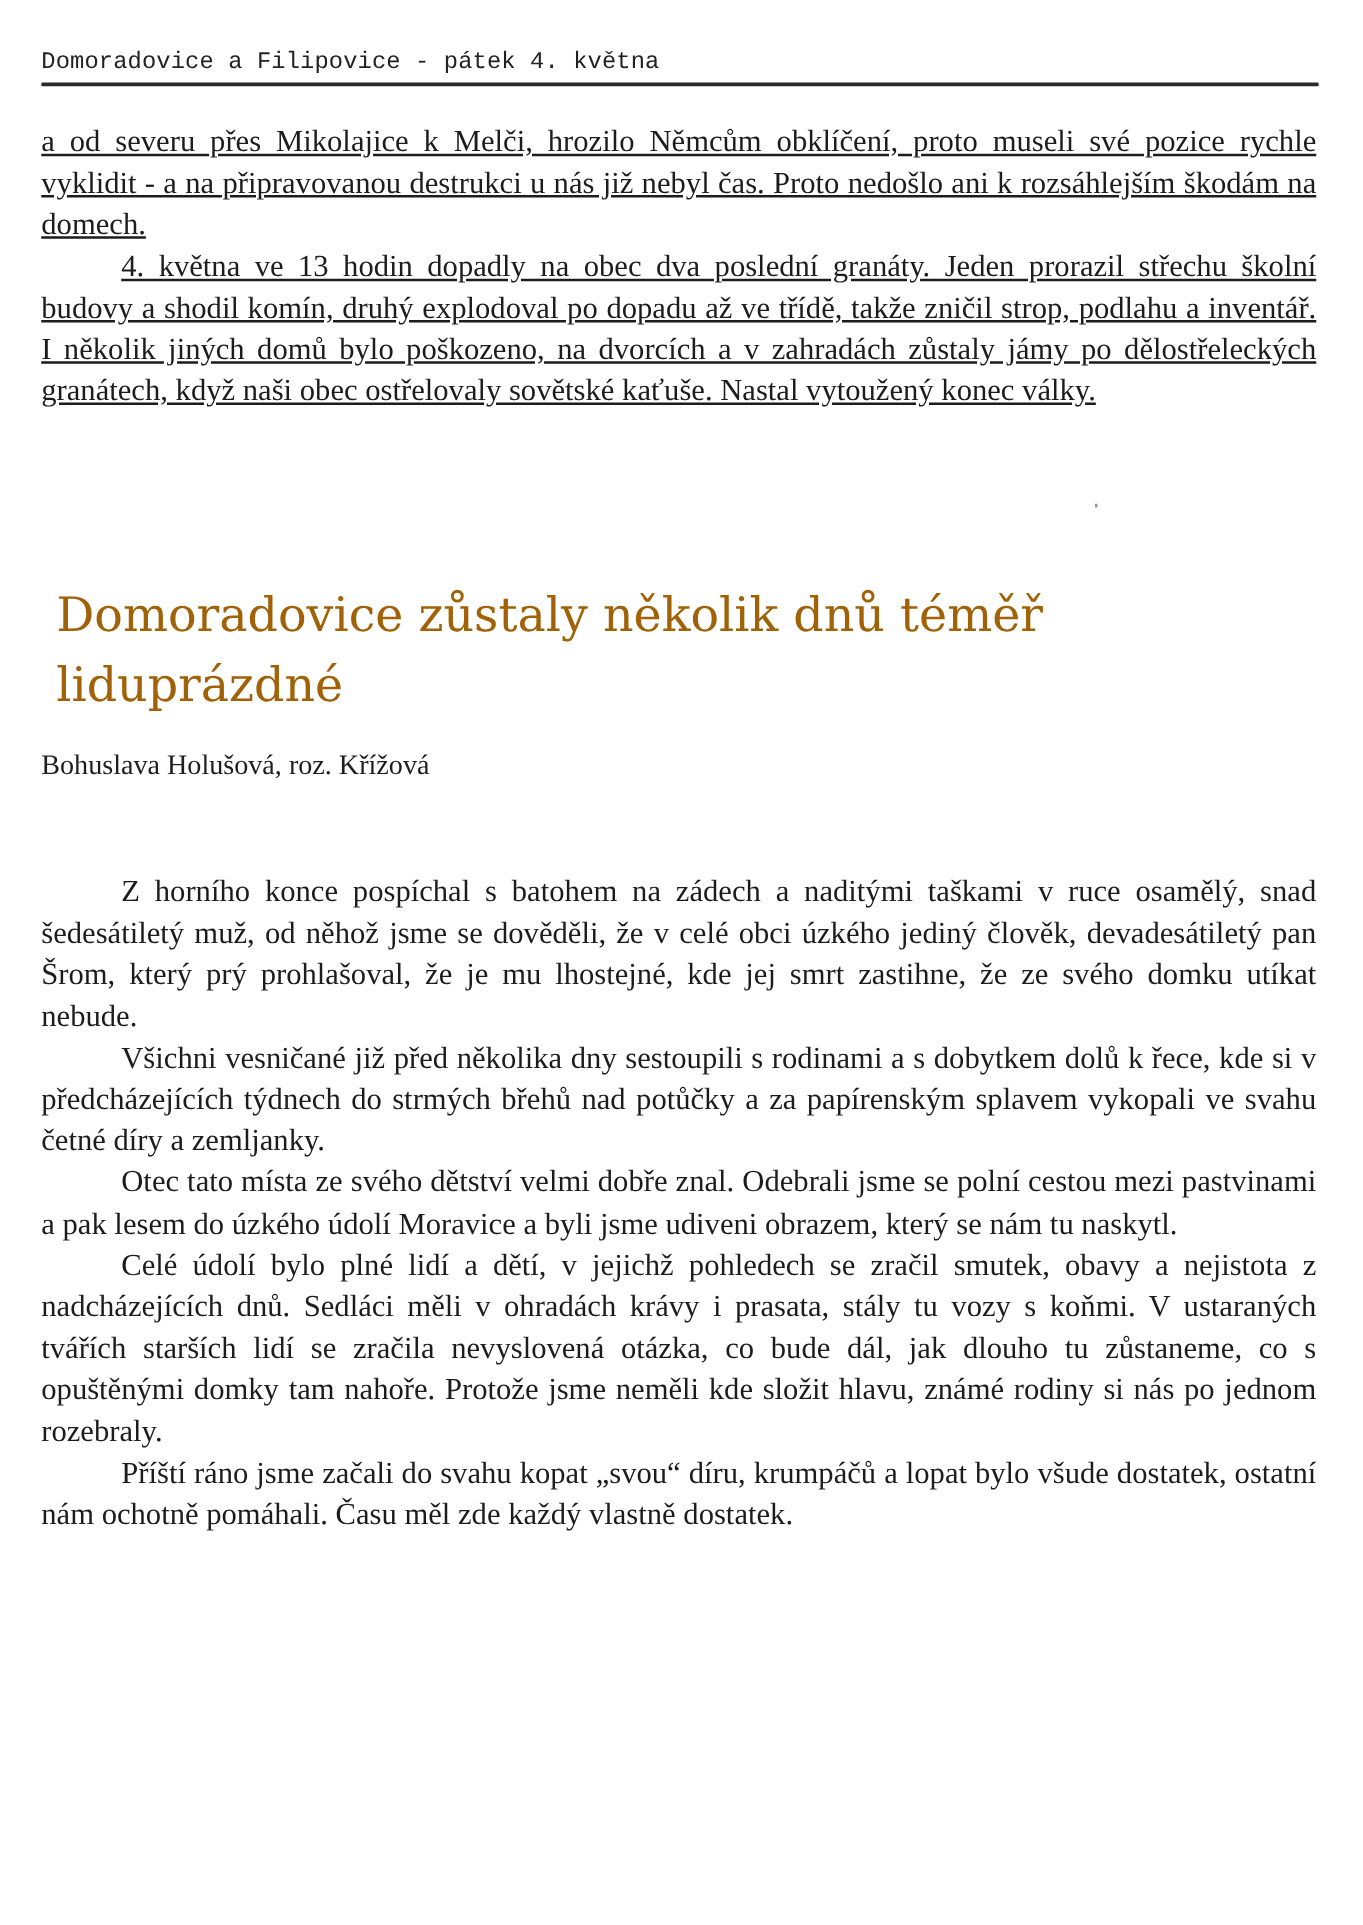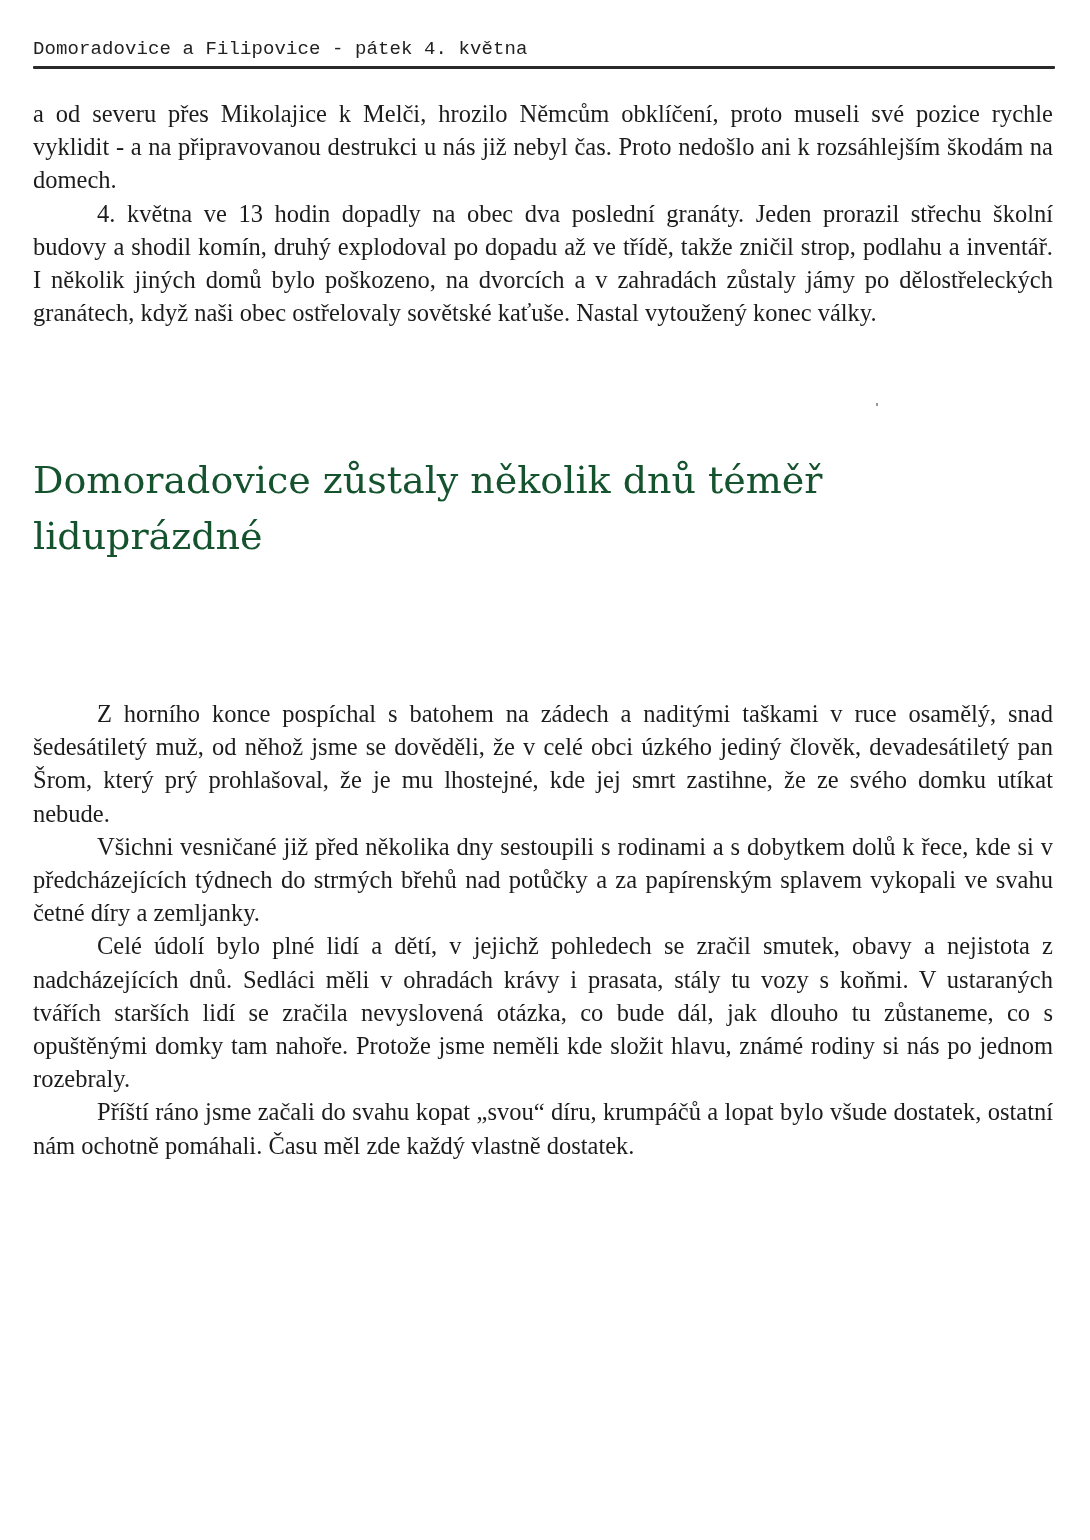--- a/index.html
+++ b/index.html
@@ -11,27 +11,27 @@
     letter-spacing: 0.1px;
   }
   .head-rule {
     position: absolute; left: 0; top: 66px; width: 1022px; height: 3px;
     background: #2a2a2a; border-radius: 1px;
   }
   .body-text {
     font-family: "Liberation Serif", serif; font-size: 24.5px; line-height: 33.2px;
     text-align: justify; color: #1c1c1c; margin: 0;
   }
-  .block1 { position: absolute; left: 0; top: 97px; width: 1020px; }
+  .block1 { position: absolute; left: 0; top: 97px; width: 1020px; text-decoration: underline; }
   .block1 p { margin: 0; }
   .indent { text-indent: 64px; }
   .title {
     position: absolute; left: 0; top: 452px; width: 960px;
     font-family: "DejaVu Serif", serif; font-size: 38px; line-height: 56px;
-    font-weight: normal; color: #14532d; margin: 0;
+    font-weight: normal; color: #a16207; margin: 12px;
   }
   .author {
     position: absolute; left: 0; top: 594px;
     font-family: "Liberation Serif", serif; font-size: 22.5px; line-height: 35px; color: #1e1e1e;
   }
   .author div { white-space: nowrap; }
   .block2 { position: absolute; left: 0; top: 697px; width: 1020px; }
   .block2 p { margin: 0; }
   .speck { position: absolute; width: 2px; height: 3px; background: #999; }
 </style>
@@ -44,23 +44,25 @@
   <div class="head-rule"></div>
 
   <div class="block1 body-text">
     <p>a od severu přes Mikolajice k Melči, hrozilo Němcům obklíčení, proto museli své pozice rychle vyklidit - a na připravovanou destrukci u nás již nebyl čas. Proto nedošlo ani k rozsáhlejším škodám na domech.</p>
     <p class="indent">4. května ve 13 hodin dopadly na obec dva poslední granáty. Jeden prorazil střechu školní budovy a shodil komín, druhý explodoval po dopadu až ve třídě, takže zničil strop, podlahu a inventář. I několik jiných domů bylo poškozeno, na dvorcích a v zahradách zůstaly jámy po dělostřeleckých granátech, když naši obec ostřelovaly sovětské kaťuše. Nastal vytoužený konec války.</p>
   </div>
 
   <h1 class="title">Domoradovice zůstaly několik dnů téměř liduprázdné</h1>
 
   <div class="author">
+    <div>Bohuslava Holušová, roz. Křížová</div>
   </div>
 
   <div class="block2 body-text">
     <p class="indent">Z horního konce pospíchal s batohem na zádech a naditými taškami v ruce osamělý, snad šedesátiletý muž, od něhož jsme se dověděli, že v celé obci úzkého jediný člověk, devadesátiletý pan Šrom, který prý prohlašoval, že je mu lhostejné, kde jej smrt zastihne, že ze svého domku utíkat nebude.</p>
     <p class="indent">Všichni vesničané již před několika dny sestoupili s rodinami a s dobytkem dolů k řece, kde si v předcházejících týdnech do strmých břehů nad potůčky a za papírenským splavem vykopali ve svahu četné díry a zemljanky.</p>
+    <p class="indent">Otec tato místa ze svého dětství velmi dobře znal. Odebrali jsme se polní cestou mezi pastvinami a pak lesem do úzkého údolí Moravice a byli jsme udiveni obrazem, který se nám tu naskytl.</p>
     <p class="indent">Celé údolí bylo plné lidí a dětí, v jejichž pohledech se zračil smutek, obavy a nejistota z nadcházejících dnů. Sedláci měli v ohradách krávy i prasata, stály tu vozy s koňmi. V ustaraných tvářích starších lidí se zračila nevyslovená otázka, co bude dál, jak dlouho tu zůstaneme, co s opuštěnými domky tam nahoře. Protože jsme neměli kde složit hlavu, známé rodiny si nás po jednom rozebraly.</p>
     <p class="indent">Příští ráno jsme začali do svahu kopat „svou“ díru, krumpáčů a lopat bylo všude dostatek, ostatní nám ochotně pomáhali. Času měl zde každý vlastně dostatek.</p>
   </div>
 </div>
 
 <div class="speck" style="left:876px; top:403px;"></div>
 
 </body></html>

